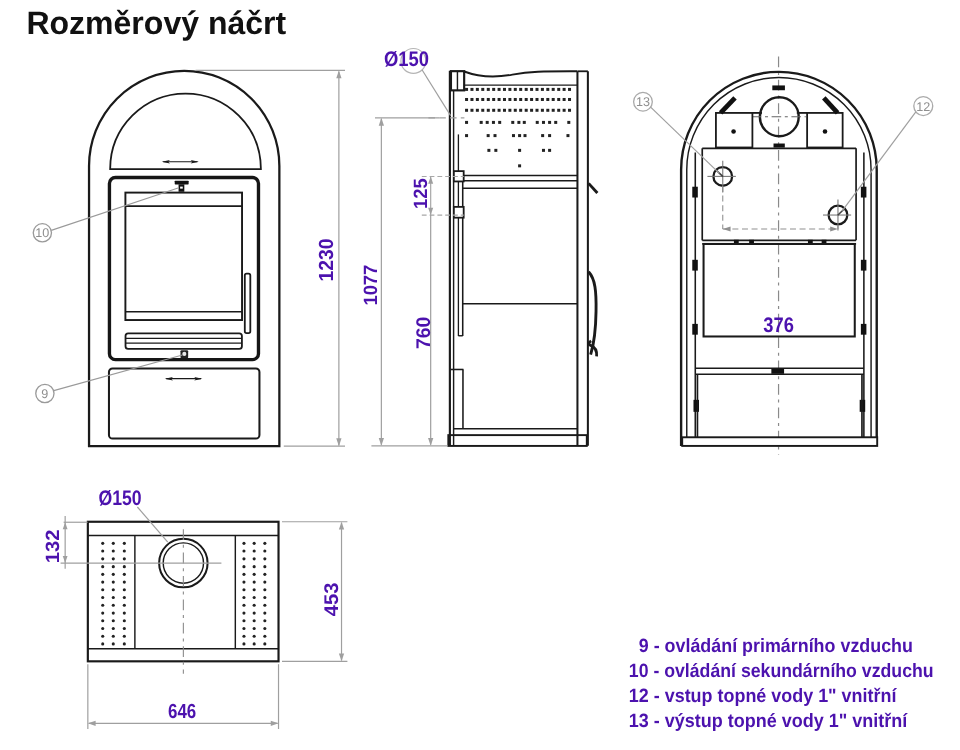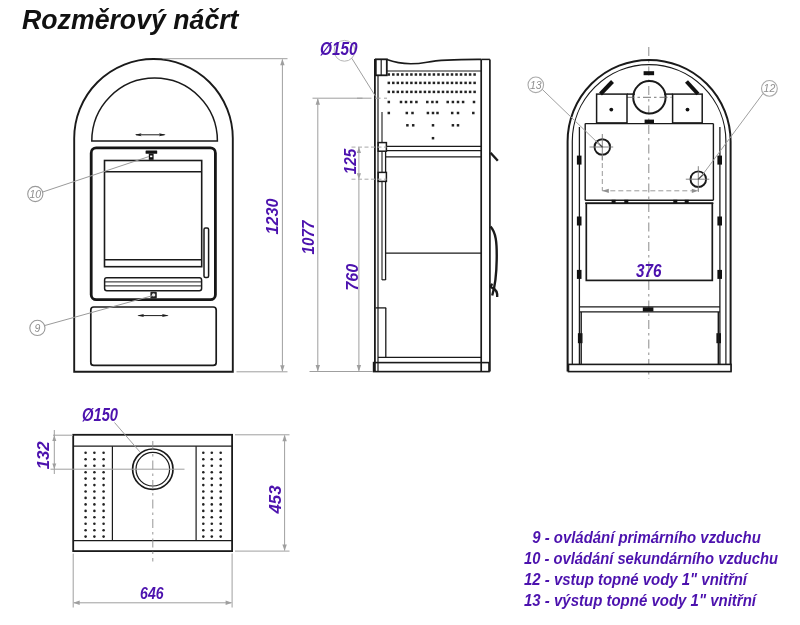--- a/index.html
+++ b/index.html
@@ -1,17 +1,17 @@
 <!DOCTYPE html>
 <html><head>
 <meta charset="utf-8">
 <style>
   html,body{margin:0;padding:0;background:#ffffff;}
   #page{position:relative;width:800px;height:625px;background:#fff;overflow:hidden;
-        font-family:"Liberation Sans", sans-serif;font-style:italic;}
+        font-family:"Liberation Sans", sans-serif;}
   svg{position:absolute;left:0;top:0;}
   .dim{fill:#4c12ae;font-weight:bold;font-family:"Liberation Sans", sans-serif;}
   .lbl{fill:#8f8f8f;font-family:"Liberation Sans", sans-serif;}
 </style>
 </head>
 <body>
 <div id="page">
 <svg width="800" height="625" viewBox="0 0 800 625">
 
 <text x="22" y="28.5" font-size="27" font-weight="bold" fill="#111" textLength="216.5" lengthAdjust="spacingAndGlyphs">Rozměrový náčrt</text>

